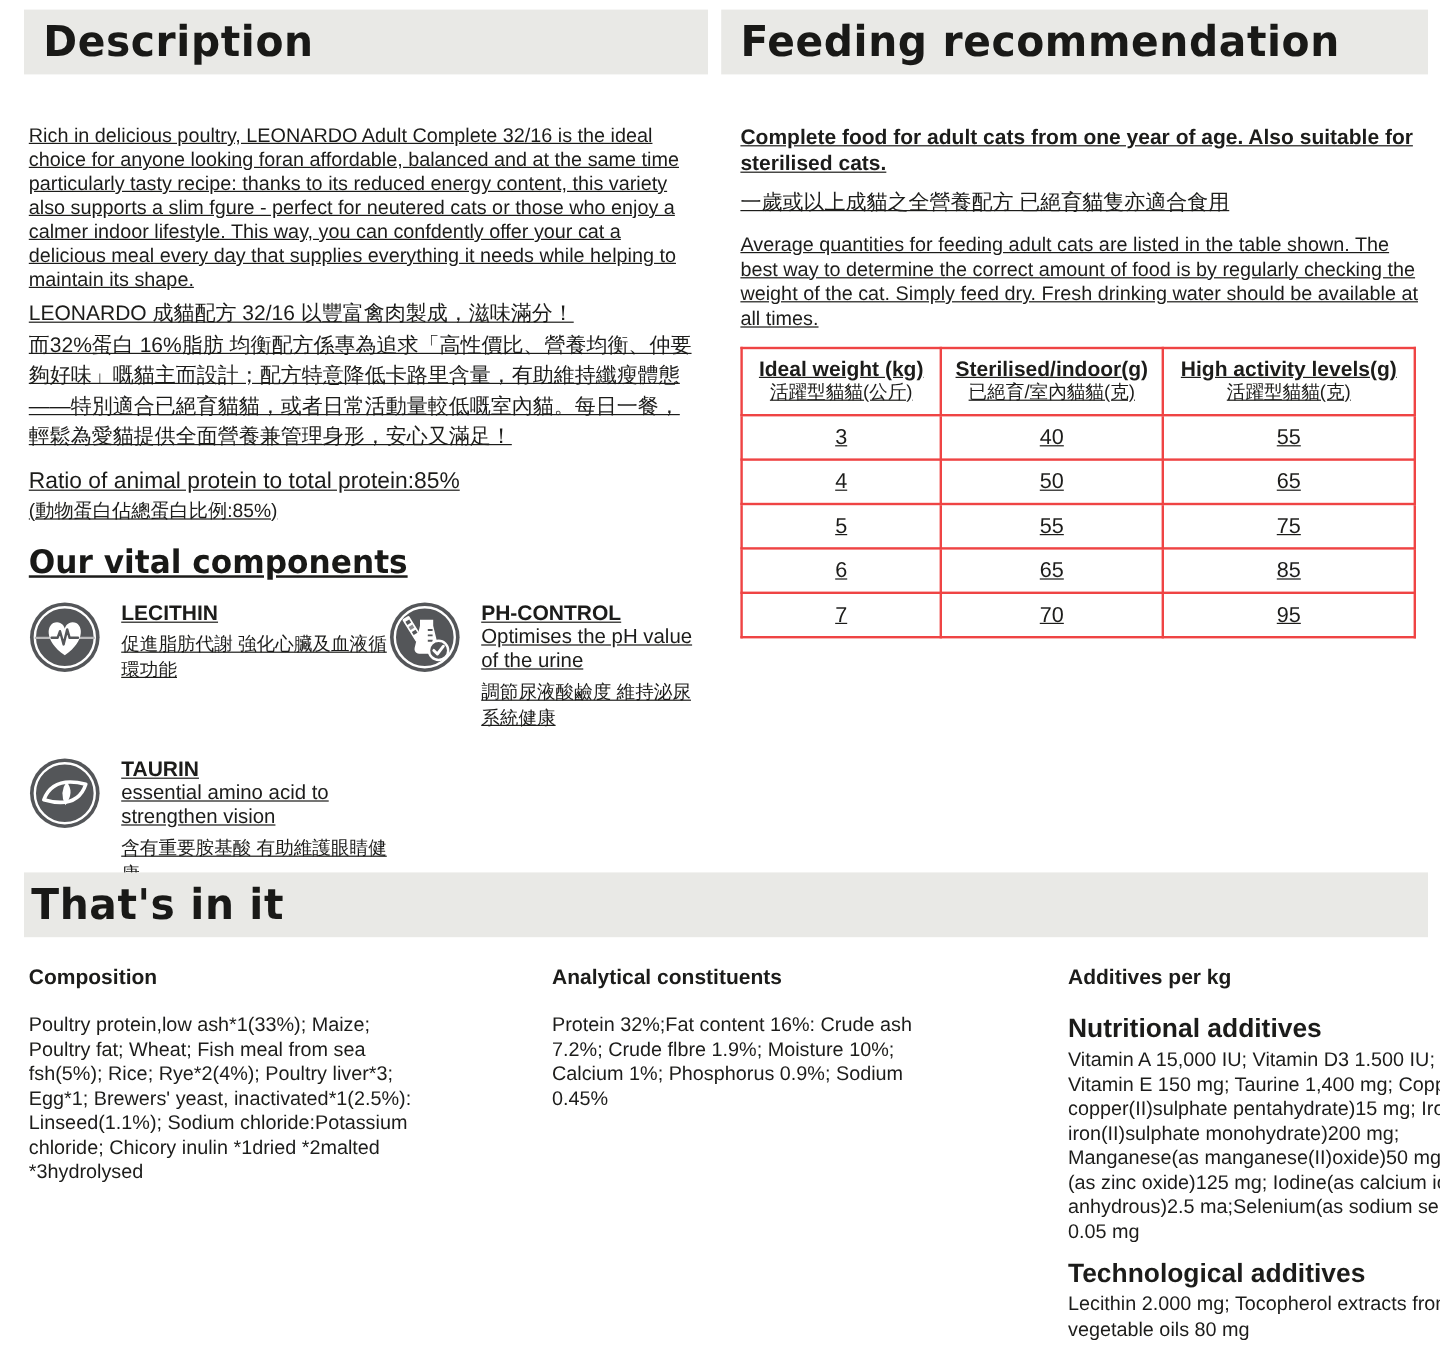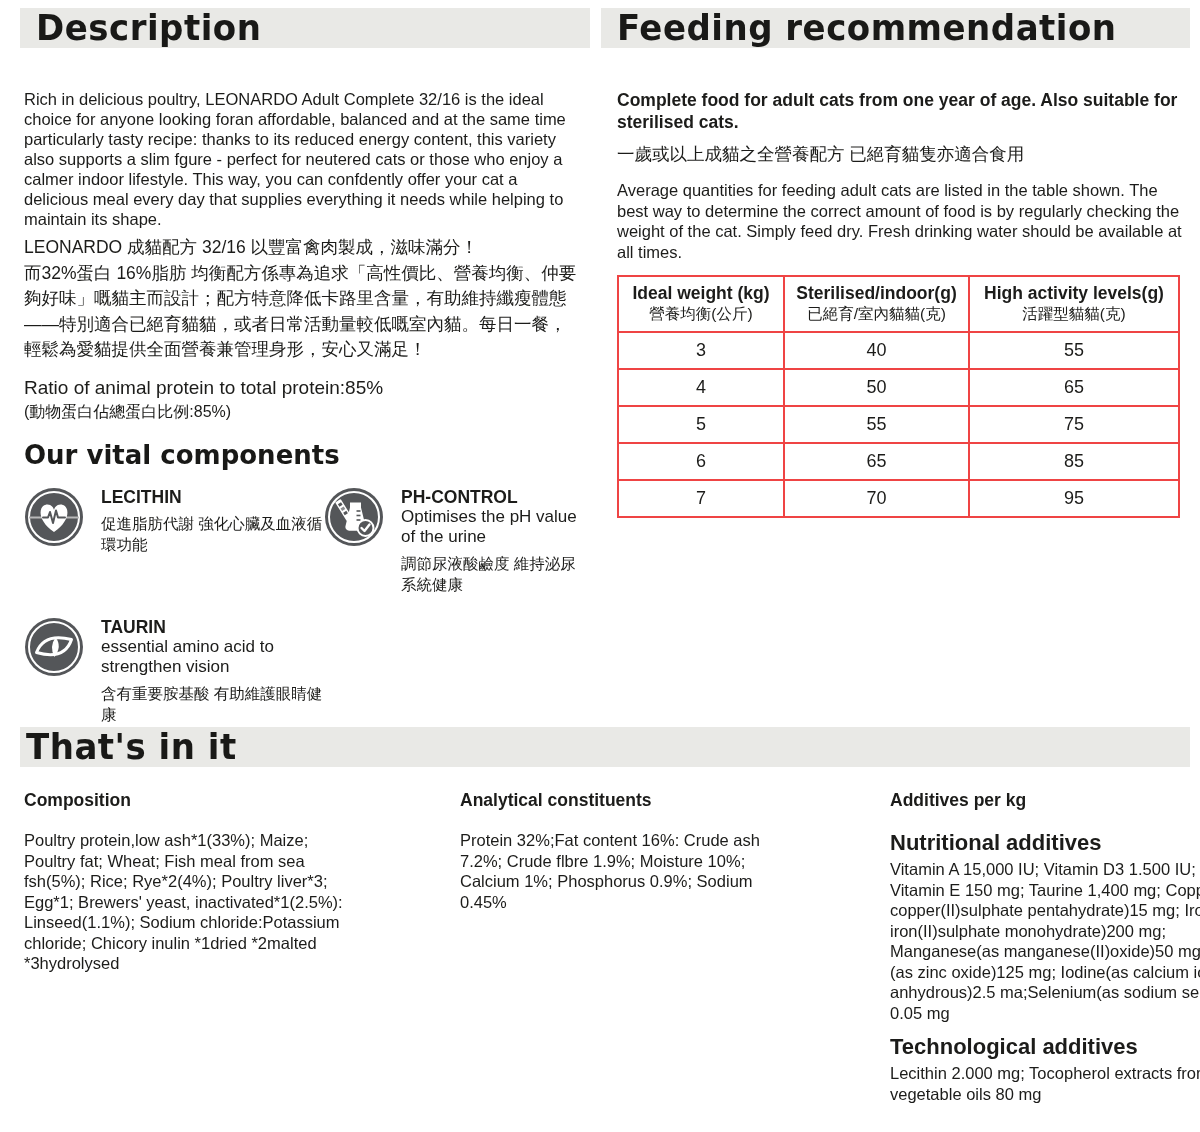--- a/index.html
+++ b/index.html
@@ -11,36 +11,36 @@
     font-family: "Liberation Sans", sans-serif;
     overflow: hidden;
   }
   .section { position: absolute; }
   #sec-desc   { left: 20px;  top: 8px;   width: 570px; }
   #sec-feed   { left: 601px; top: 8px;   width: 589px; }
   #sec-bottom { left: 20px;  top: 727px; width: 1170px; }
 
   .band {
     background: #e9e9e6;
-    height: 40px;
+    height: 54px;
     display: flex;
     align-items: center;
   }
   .band-title {
     font-family: "DejaVu Sans", sans-serif;
     font-weight: bold;
     font-size: 34px;
     letter-spacing: 0.5px;
     color: #191917;
     padding-left: 16px;
     transform: scaleY(1.04);
   }
   #sec-bottom .band-title { padding-left: 6px; }
 
-  .col-body { margin-top: 41px; }
+  .col-body { margin-top: 41px; text-decoration: underline; }
   #sec-desc .col-body { padding: 0 12px 0 4px; }
   #sec-feed .col-body { padding: 0 4px 0 16px; }
 
   .p-en  { font-size: 16.5px; line-height: 20px; }
   .p-zh  { font-size: 17.5px; line-height: 25.5px; }
   .zh-first { margin-top: 6px; }
 
   .ratio-en { margin-top: 14px; font-size: 19px; }
   .ratio-zh { margin-top: 3px;  font-size: 16px; }
 
@@ -195,21 +195,21 @@
     <table class="feed-table">
       <colgroup>
           <col class="c1">
           <col class="c2">
           <col class="c3">
         </colgroup>
       <thead>
         <tr>
           <th>
             <span class="th-en">Ideal weight (kg)</span>
-            <span class="th-zh">營養均衡(公斤)</span>
+            <span class="th-zh">活躍型貓貓(公斤)</span>
           </th>
           <th>
             <span class="th-en">Sterilised/indoor(g)</span>
             <span class="th-zh">已絕育/室內貓貓(克)</span>
           </th>
           <th>
             <span class="th-en">High activity levels(g)</span>
             <span class="th-zh">活躍型貓貓(克)</span>
           </th>
         </tr>

